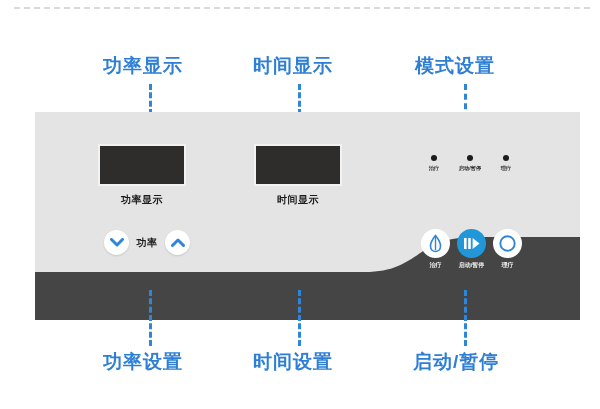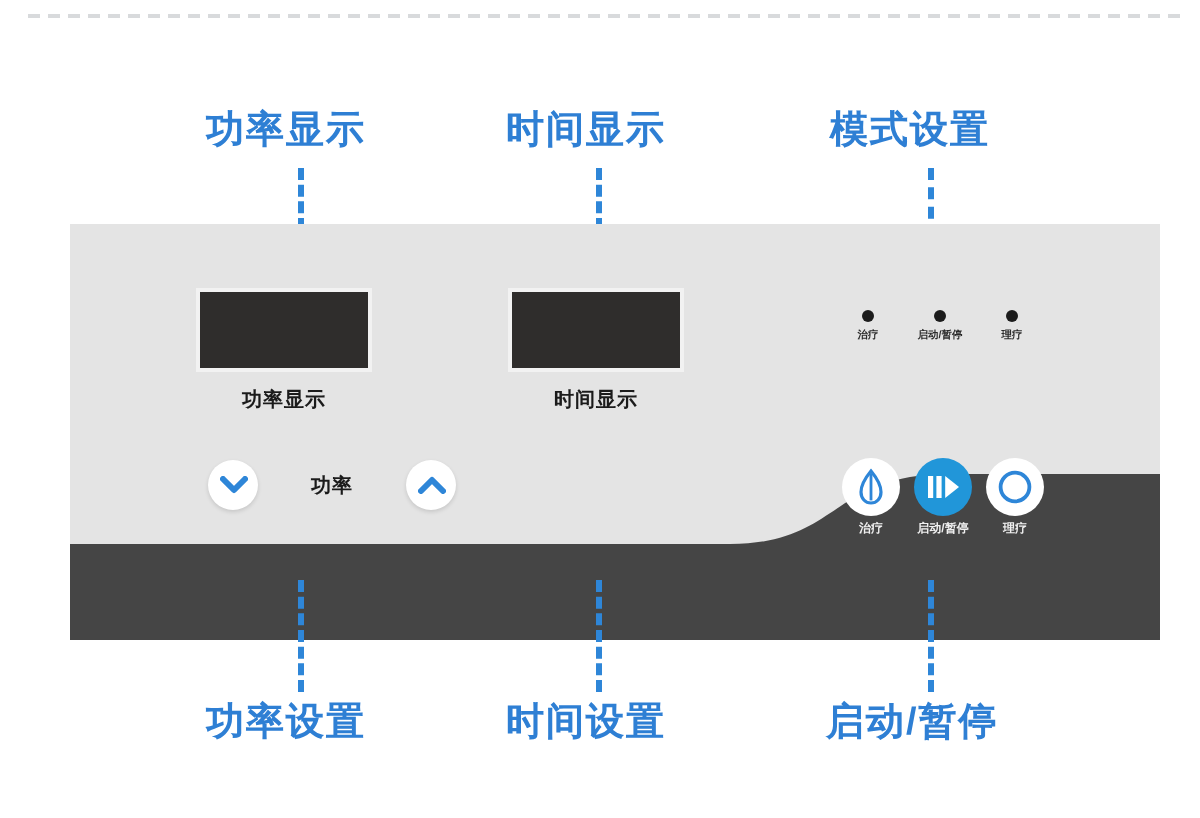--- a/index.html
+++ b/index.html
@@ -115,21 +115,21 @@
     transform: scale(0.95);
     white-space: nowrap;
     line-height: 1;
   }
 
   
   .stepper {
     position: absolute;
     display: flex;
     align-items: center;
-    gap: 24px;
+    gap: 5px;
   }
   .chev-btn {
     width: 25px;
     height: 25px;
     border-radius: 50%;
     background: #ffffff;
     display: flex;
     align-items: center;
     justify-content: center;
     box-shadow: 0 1px 2px rgba(0,0,0,0.13);

